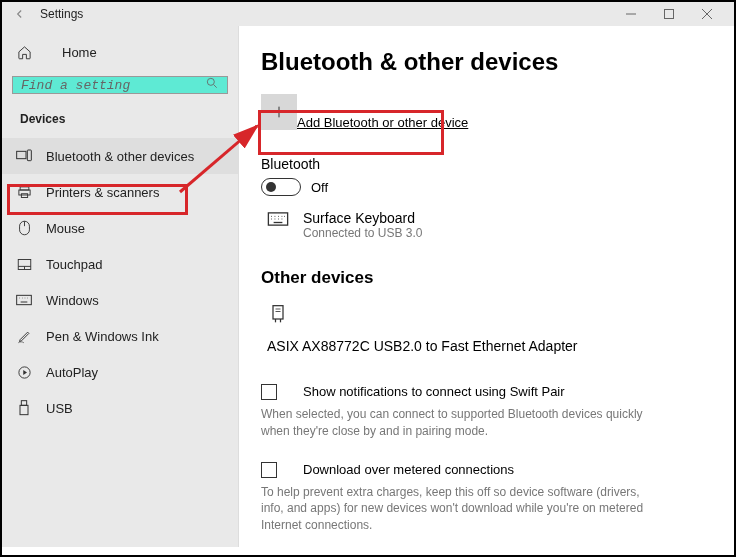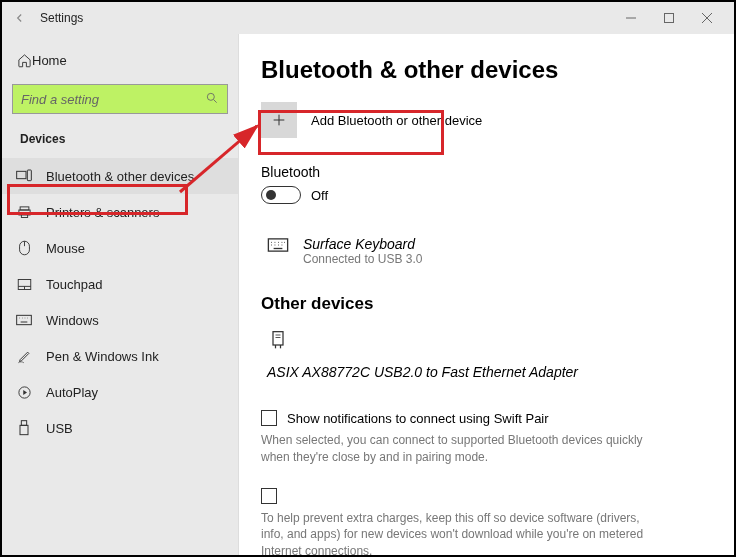--- a/index.html
+++ b/index.html
@@ -10,21 +10,21 @@
     color: #000;
     width: 736px;
     height: 557px;
     overflow: hidden;
     border: 2px solid #000;
     position: relative;
   }
   .titlebar {
     display: flex;
     align-items: center;
-    height: 32px;
+    height: 24px;
     background: #e9e9e9;
     padding: 0 8px;
     font-size: 12px;
     color: #222;
   }
   .titlebar .back {
     width: 20px; height: 20px;
     display: flex; align-items: center; justify-content: center;
     margin-right: 10px;
     color: #777;
@@ -47,34 +47,35 @@
     padding-top: 8px;
     font-size: 13px;
     color: #222;
     position: relative;
   }
   .home-row {
     display: flex;
     align-items: center;
     height: 36px;
     padding: 0 14px;
-    gap: 0;
+    gap: 30px;
   }
   .home-row .icon { width:16px; display:flex; align-items:center; justify-content:center; color:#333;}
   .searchbox {
     margin: 6px 10px 10px 10px;
-    height: 30px;
+    height: 18px;
     border: 1px solid #999;
-    background: #bef264;
+    background: #5eead4;
     display: flex;
     align-items: center;
     padding: 0 8px;
     font-size: 13px;
     color: #666;
     justify-content: space-between;
+    font-family: Liberation Mono, monospace;
   }
   .searchbox .ph { font-style: italic; color: #666; }
   .section-label {
     font-weight: 600;
     font-size: 12px;
     padding: 8px 18px 6px;
     color: #222;
   }
   .nav-item {
     display: flex;
@@ -97,37 +98,37 @@
     overflow: hidden;
     position: relative;
   }
   h1.page-title {
     font-size: 24px;
     font-weight: 600;
     margin: 6px 0 18px 0;
   }
   .add-row {
     display: flex;
-    align-items: center;
-    gap: 14px;
+    align-items: flex-end;
     margin-bottom: 26px;
+    text-decoration: underline;
   }
   .plus-tile {
     width: 36px; height: 36px;
     background: #d8d8d8;
     display: flex; align-items:center; justify-content:center;
     font-size: 18px; color:#333;
   }
   .sect-label {
     font-size: 14px;
     margin-bottom: 6px;
   }
   .toggle {
     display: flex; align-items: center; gap: 10px;
-    margin-bottom: 28px;
+    margin-bottom: 10px;
   }
   .toggle-switch {
     width: 40px; height: 18px;
     border: 1px solid #333;
     border-radius: 10px;
     position: relative;
     background:#fff;
   }
   .toggle-knob {
     width: 10px; height: 10px;
@@ -138,24 +139,24 @@
   h2.sub {
     font-size: 17px;
     font-weight: 600;
     margin: 0 0 10px 0;
   }
   .device-row {
     display:flex; align-items:flex-start; gap: 14px;
     padding: 4px 0 18px 6px;
   }
   .device-row .dicon { width:22px; display:flex; align-items:center; justify-content:center; color:#333; padding-top:2px;}
-  .device-row .dname { font-size: 14px; font-style: italic; }
+  .device-row .dname { font-size: 14px; }
   .device-row .dsub { font-size: 12px; color:#777; }
   .check-row {
-    display:flex; align-items:center; gap:10px;
+    display:flex; align-items:flex-start; gap:26px;
     font-size: 13px;
     margin-bottom: 6px;
   }
   .checkbox {
     width: 16px; height: 16px;
     border: 1px solid #333;
     background:#fff;
   }
   .desc {
     font-size: 12px;
@@ -363,20 +364,21 @@
     </div>
 
     <div class="check-row">
       <div class="checkbox"></div>
       <span>Show notifications to connect using Swift Pair</span>
     </div>
     <div class="desc">When selected, you can connect to supported Bluetooth devices quickly when they're close by and in pairing mode.</div>
 
     <div class="check-row">
       <div class="checkbox"></div>
+      <span>Download over metered connections</span>
     </div>
     <div class="desc" style="margin-bottom:8px;">To help prevent extra charges, keep this off so device software (drivers, info, and apps) for new devices won't download while you're on metered Internet connections.</div>
   </div>
 </div>
 
 <div class="red-box" style="left:5px; top:182px; width:181px; height:31px;"></div>
 <div class="red-box" style="left:256px; top:108px; width:186px; height:45px;"></div>
 
 <svg class="arrow-svg" style="left:160px; top:110px; width:120px; height:100px;" viewBox="0 0 120 100">
   <defs>

